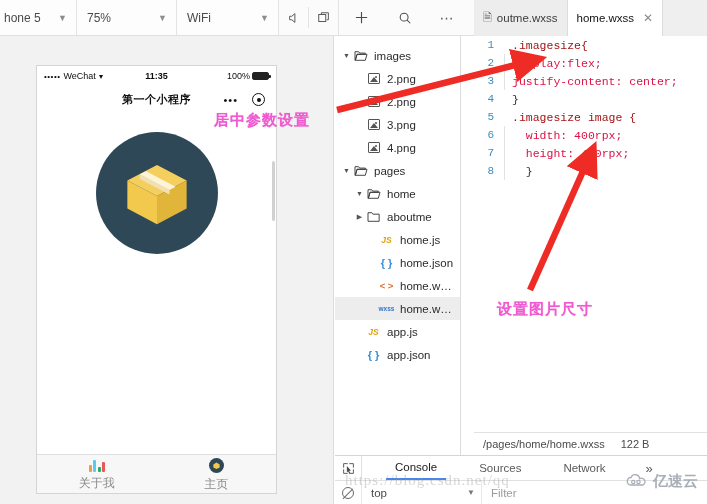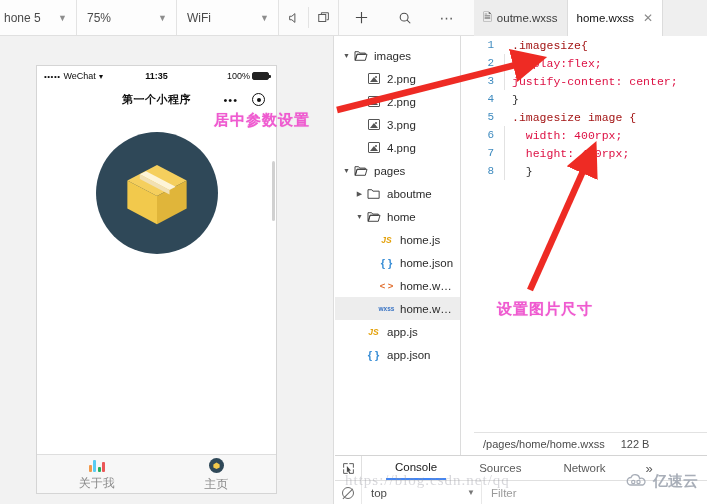--- a/index.html
+++ b/index.html
@@ -428,37 +428,37 @@
         <span class="arrow">▼</span>
         <span class="ficon">
           <svg width="14" height="12" viewBox="0 0 16 14">
             <path d="M1 12V2h4.2l1.3 1.6H13V5H3.4L1.4 12z" fill="none" stroke="#3a3a3a" stroke-width="1.1" stroke-linejoin="round"></path>
             <path d="M3.4 5H15l-2 7H1.4z" fill="none" stroke="#3a3a3a" stroke-width="1.1" stroke-linejoin="round"></path>
           </svg>
         </span>
         <span class="tlabel2">pages</span>
       </div>
       <div class="trow" style="padding-left: 19px;">
-        <span class="arrow">▶</span>
-        <span class="ficon">
-          <svg width="14" height="12" viewBox="0 0 16 14">
-            <path d="M1 12V2h4.4l1.3 1.7H14V12z" fill="none" stroke="#3a3a3a" stroke-width="1.1" stroke-linejoin="round"></path>
-          </svg>
-        </span>
-        <span class="tlabel2">aboutme</span>
-      </div>
-      <div class="trow" style="padding-left: 19px;">
         <span class="arrow">▼</span>
         <span class="ficon">
           <svg width="14" height="12" viewBox="0 0 16 14">
             <path d="M1 12V2h4.2l1.3 1.6H13V5H3.4L1.4 12z" fill="none" stroke="#3a3a3a" stroke-width="1.1" stroke-linejoin="round"></path>
             <path d="M3.4 5H15l-2 7H1.4z" fill="none" stroke="#3a3a3a" stroke-width="1.1" stroke-linejoin="round"></path>
           </svg>
         </span>
         <span class="tlabel2">home</span>
+      </div>
+      <div class="trow" style="padding-left: 19px;">
+        <span class="arrow">▶</span>
+        <span class="ficon">
+          <svg width="14" height="12" viewBox="0 0 16 14">
+            <path d="M1 12V2h4.4l1.3 1.7H14V12z" fill="none" stroke="#3a3a3a" stroke-width="1.1" stroke-linejoin="round"></path>
+          </svg>
+        </span>
+        <span class="tlabel2">aboutme</span>
       </div>
       <div class="trow" style="padding-left: 32px;">
         <span class="arrow blank"></span>
         <span class="ficon">
           <span class="fx js">JS</span>
         </span>
         <span class="tlabel2">home.js</span>
       </div>
       <div class="trow" style="padding-left: 32px;">
         <span class="arrow blank"></span>

